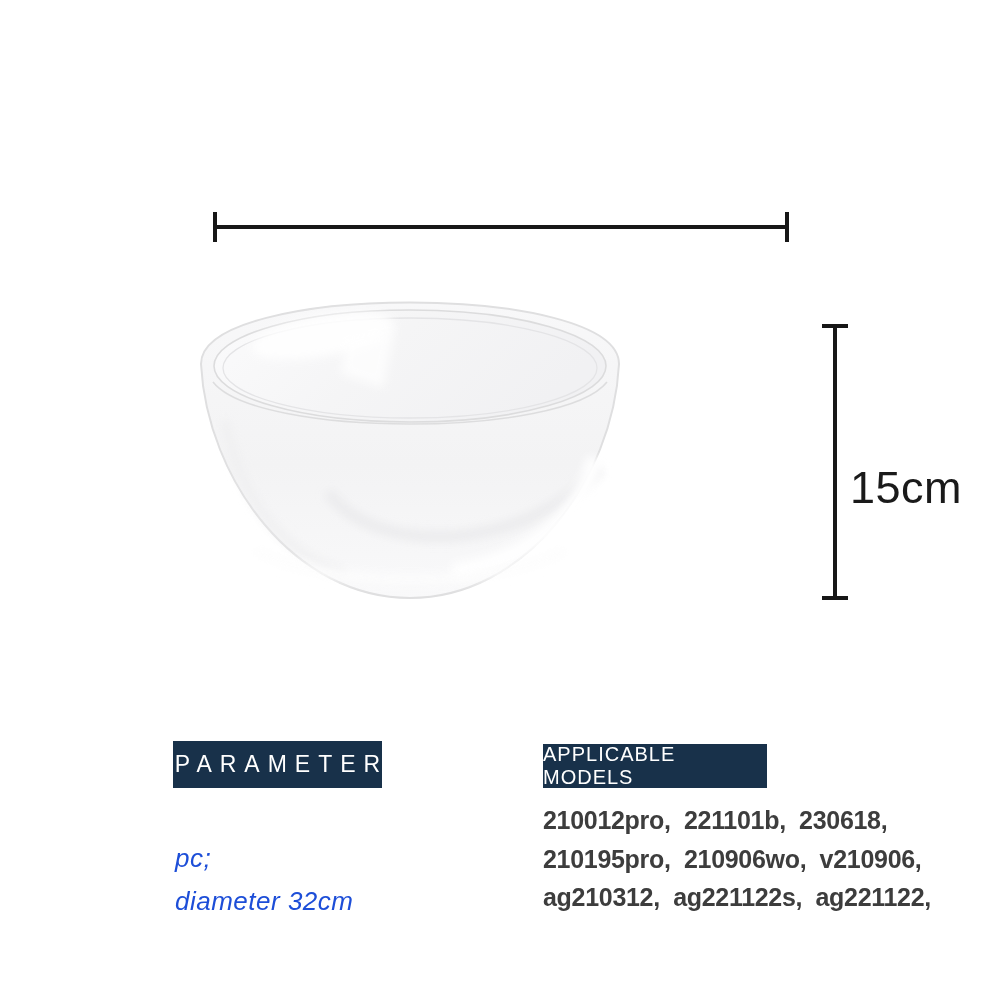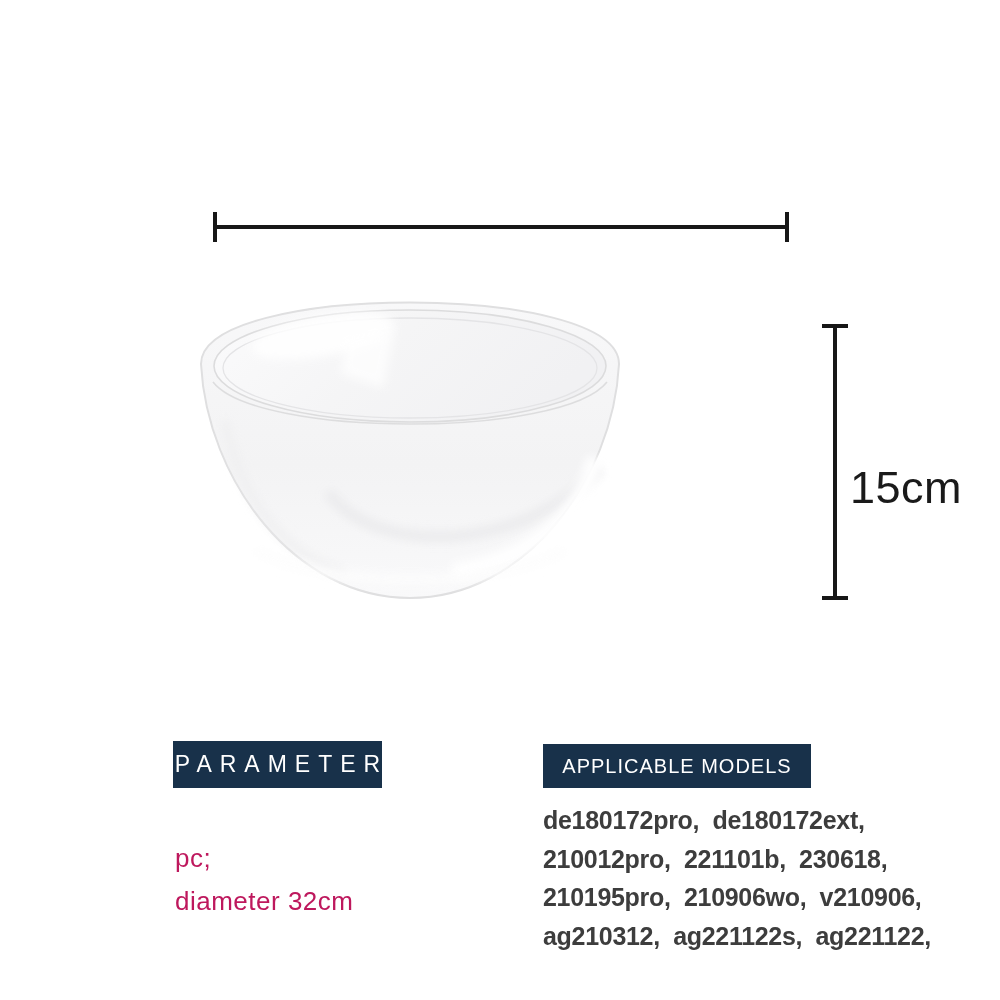--- a/index.html
+++ b/index.html
@@ -92,31 +92,32 @@
     width: 209px;
     height: 47px;
     font-size: 23px;
     letter-spacing: 8px;
     padding-left: 8px; 
     font-weight: 400;
   }
   .param-line {
     position: absolute;
     left: 175px;
-    color: #be185d;
+    color: #1d4ed8;
     font-size: 26px;
     letter-spacing: 0.5px;
+    font-style: italic;
   }
   .param-line.l0 { top: 843px; }
   .param-line.l1 { top: 886px; }
   
   .models-header {
     left: 543px;
     top: 744px;
-    width: 268px;
+    width: 224px;
     height: 44px;
     font-size: 20px;
     letter-spacing: 1px;
     font-weight: 400;
   }
   .models-list {
     position: absolute;
     left: 543px;
     top: 801px;
     width: 450px;
@@ -181,19 +182,18 @@
       <path d="M 18 82 C 62 138 368 138 412 82" fill="none" stroke="#dadadc" stroke-width="1.6" opacity="0.9"></path>
     </svg>
   </div>
 
   <div class="section-header param-header">PARAMETER</div>
   <div class="param-line l0">pc;</div>
   <div class="param-line l1">diameter 32cm</div>
 
   <div class="section-header models-header">APPLICABLE MODELS</div>
   <div class="models-list">
-    <div class="model-line">de180172pro,  de180172ext,</div>
     <div class="model-line">210012pro,  221101b,  230618,</div>
     <div class="model-line">210195pro,  210906wo,  v210906,</div>
     <div class="model-line">ag210312,  ag221122s,  ag221122,</div>
   </div>
 
 </div>
 
 </body></html>

